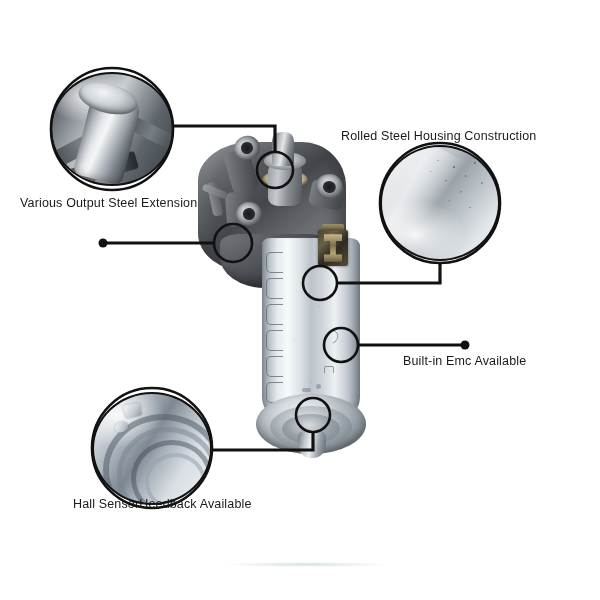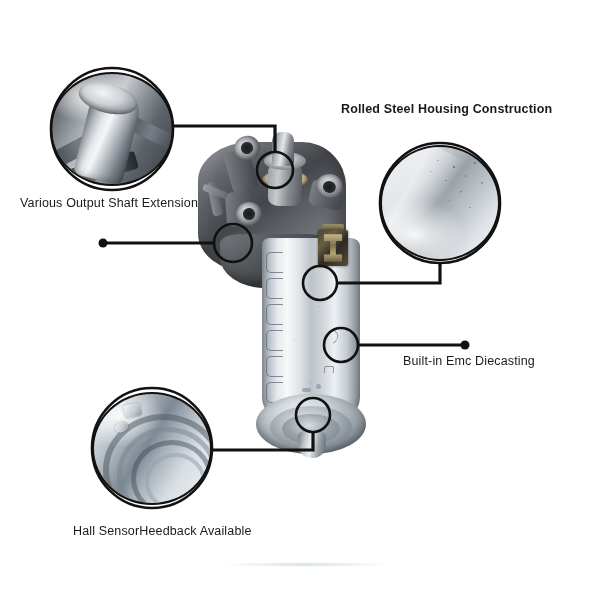--- a/index.html
+++ b/index.html
@@ -421,19 +421,19 @@
         <circle cx="103" cy="243" r="4.5"></circle>
         <circle cx="465" cy="345" r="4.5"></circle>
       </g>
     <g id="svg-magrings" fill="none" stroke="#111111" stroke-width="2.6">
         <circle cx="112" cy="129" r="61"></circle>
         <circle cx="440" cy="203" r="60"></circle>
         <circle cx="152" cy="448" r="60"></circle>
       </g>
   </svg>
 
-  <div class="callout-label" id="lbl-0" style="left: 20px; top: 197px;">Various Output Shaft Extension</div>
-  <div class="callout-label" id="lbl-2" style="left: 341px; top: 103px; font-weight: bold;">Rolled Steel Housing Construction</div>
-  <div class="callout-label" id="lbl-3" style="left: 403px; top: 355px;">Built-in Emc Diecasting</div>
-  <div class="callout-label" id="lbl-4" style="left: 73px; top: 525px;">Hall SensorHeedback Available</div>
+  <div class="callout-label" id="lbl-0" style="left: 20px; top: 197px;">Various Output Steel Extension</div>
+  <div class="callout-label" id="lbl-2" style="left: 341px; top: 130px;">Rolled Steel Housing Construction</div>
+  <div class="callout-label" id="lbl-3" style="left: 403px; top: 355px;">Built-in Emc Available</div>
+  <div class="callout-label" id="lbl-4" style="left: 73px; top: 498px;">Hall SensorHeedback Available</div>
 
   <div id="shadow"></div>
 </div>
 
 </body></html>

